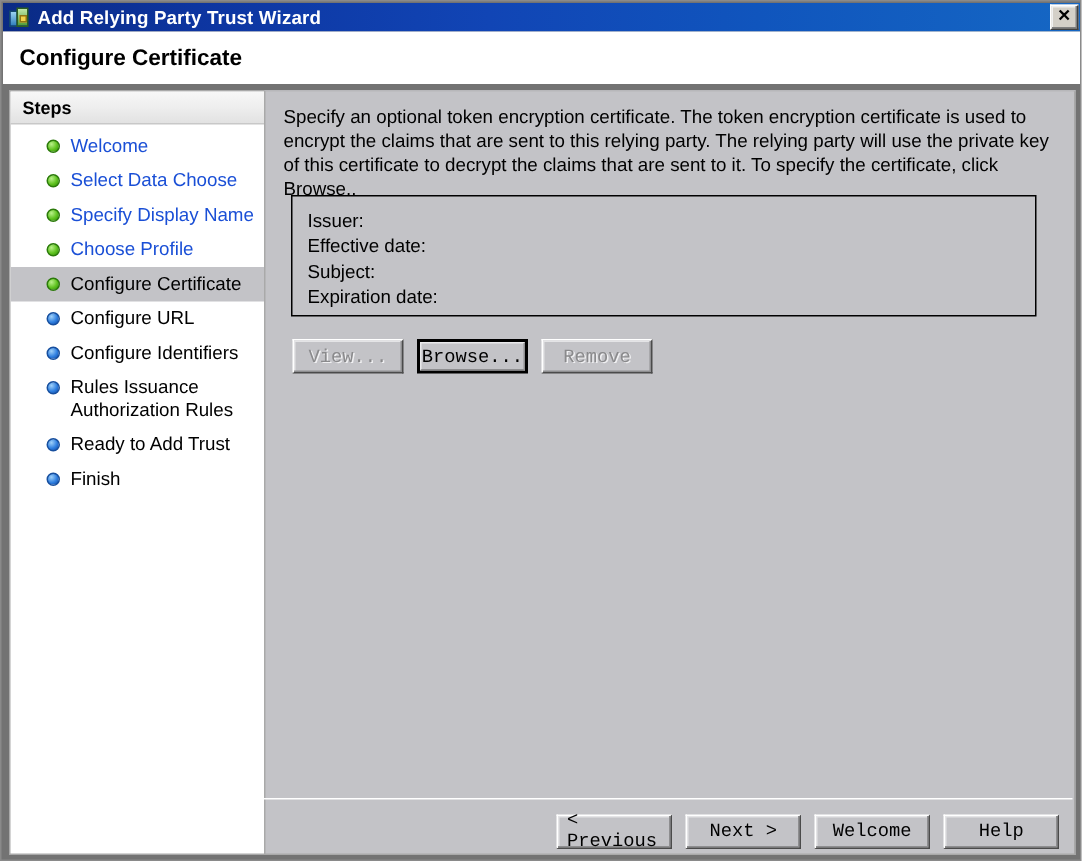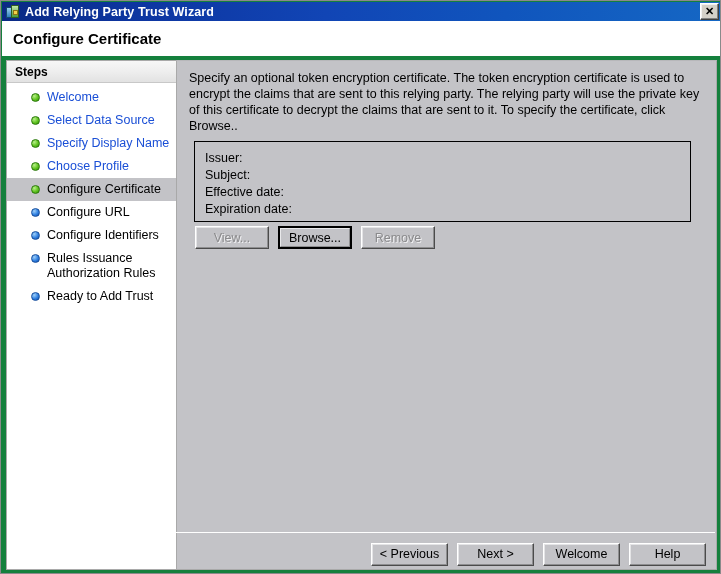--- a/index.html
+++ b/index.html
@@ -10,21 +10,21 @@
   body {
     font-family: "Liberation Sans", sans-serif;
     -webkit-font-smoothing: none;
   }
 
   .dialog {
     position: relative;
     width: 721px;
     height: 574px;
     box-sizing: border-box;
-    background: #15803d;
+    background: #737373;
     border: 1px solid #8a8a8a;
     overflow: hidden;
   }
 
   
   .titlebar {
     position: absolute;
     left: 1px; top: 1px;
     width: 719px;
     height: 19px;
@@ -198,21 +198,21 @@
   .intro {
     padding: 9px 14px 0 12px;
     font-size: 12.5px;
     color: #000000;
     line-height: 16px;
   }
 
   .cert-box {
     position: absolute;
     left: 17px;
-    top: 80px;
+    top: 69px;
     width: 497px;
     height: 81px;
     border: 1px solid #000000;
     background: #c3c3c7;
     box-sizing: border-box;
     padding: 8px 0 0 10px;
   }
   .cert-row {
     font-size: 12.5px;
     color: #000000;
@@ -229,21 +229,21 @@
   }
 
   
   .btn {
     min-width: 74px;
     height: 23px;
     background: #c3c3c7;
     border: 1px solid;
     border-color: #ffffff #4b4b4b #4b4b4b #ffffff;
     box-shadow: inset -1px -1px 0 #8e8e90, inset 1px 1px 0 #e4e4e6;
-    font-family: Liberation Sans, sans-serif;
+    font-family: Liberation Mono, monospace;
     font-size: 12.5px;
     color: #000000;
     display: inline-flex;
     align-items: center;
     justify-content: center;
     box-sizing: border-box;
     cursor: default;
     padding: 0 6px;
   }
   .btn.wide { width: 74px; }
@@ -320,21 +320,21 @@
       </div>
       <div class="steps-list">
 
         <div class="step">
           <span class="bullet green"></span>
           <span class="step-label link">Welcome</span>
         </div>
 
         <div class="step">
           <span class="bullet green"></span>
-          <span class="step-label link">Select Data Source</span>
+          <span class="step-label link">Select Data Choose</span>
         </div>
 
         <div class="step">
           <span class="bullet green"></span>
           <span class="step-label link">Specify Display Name</span>
         </div>
 
         <div class="step">
           <span class="bullet green"></span>
           <span class="step-label link">Choose Profile</span>
@@ -358,31 +358,35 @@
         <div class="step">
           <span class="bullet blue"></span>
           <span class="step-label">Rules Issuance Authorization Rules</span>
         </div>
 
         <div class="step">
           <span class="bullet blue"></span>
           <span class="step-label">Ready to Add Trust</span>
         </div>
 
+        <div class="step">
+          <span class="bullet blue"></span>
+          <span class="step-label">Finish</span>
+        </div>
 
       </div>
     </div>
 
     <div class="content">
       <div class="intro">Specify an optional token encryption certificate.  The token encryption certificate is used to encrypt the claims that are sent to this relying party.  The relying party will use the private key of this certificate to decrypt the claims that are sent to it.  To specify the certificate, click Browse..</div>
 
       <div class="cert-box">
         <div class="cert-row">Issuer:</div>
+        <div class="cert-row">Effective date:</div>
         <div class="cert-row">Subject:</div>
-        <div class="cert-row">Effective date:</div>
         <div class="cert-row">Expiration date:</div>
       </div>
 
       <div class="cert-buttons">
         <div class="btn wide disabled">View...</div>
         <div class="btn wide default">
           <span class="inner">Browse...</span>
         </div>
         <div class="btn wide disabled">Remove</div>
       </div>

